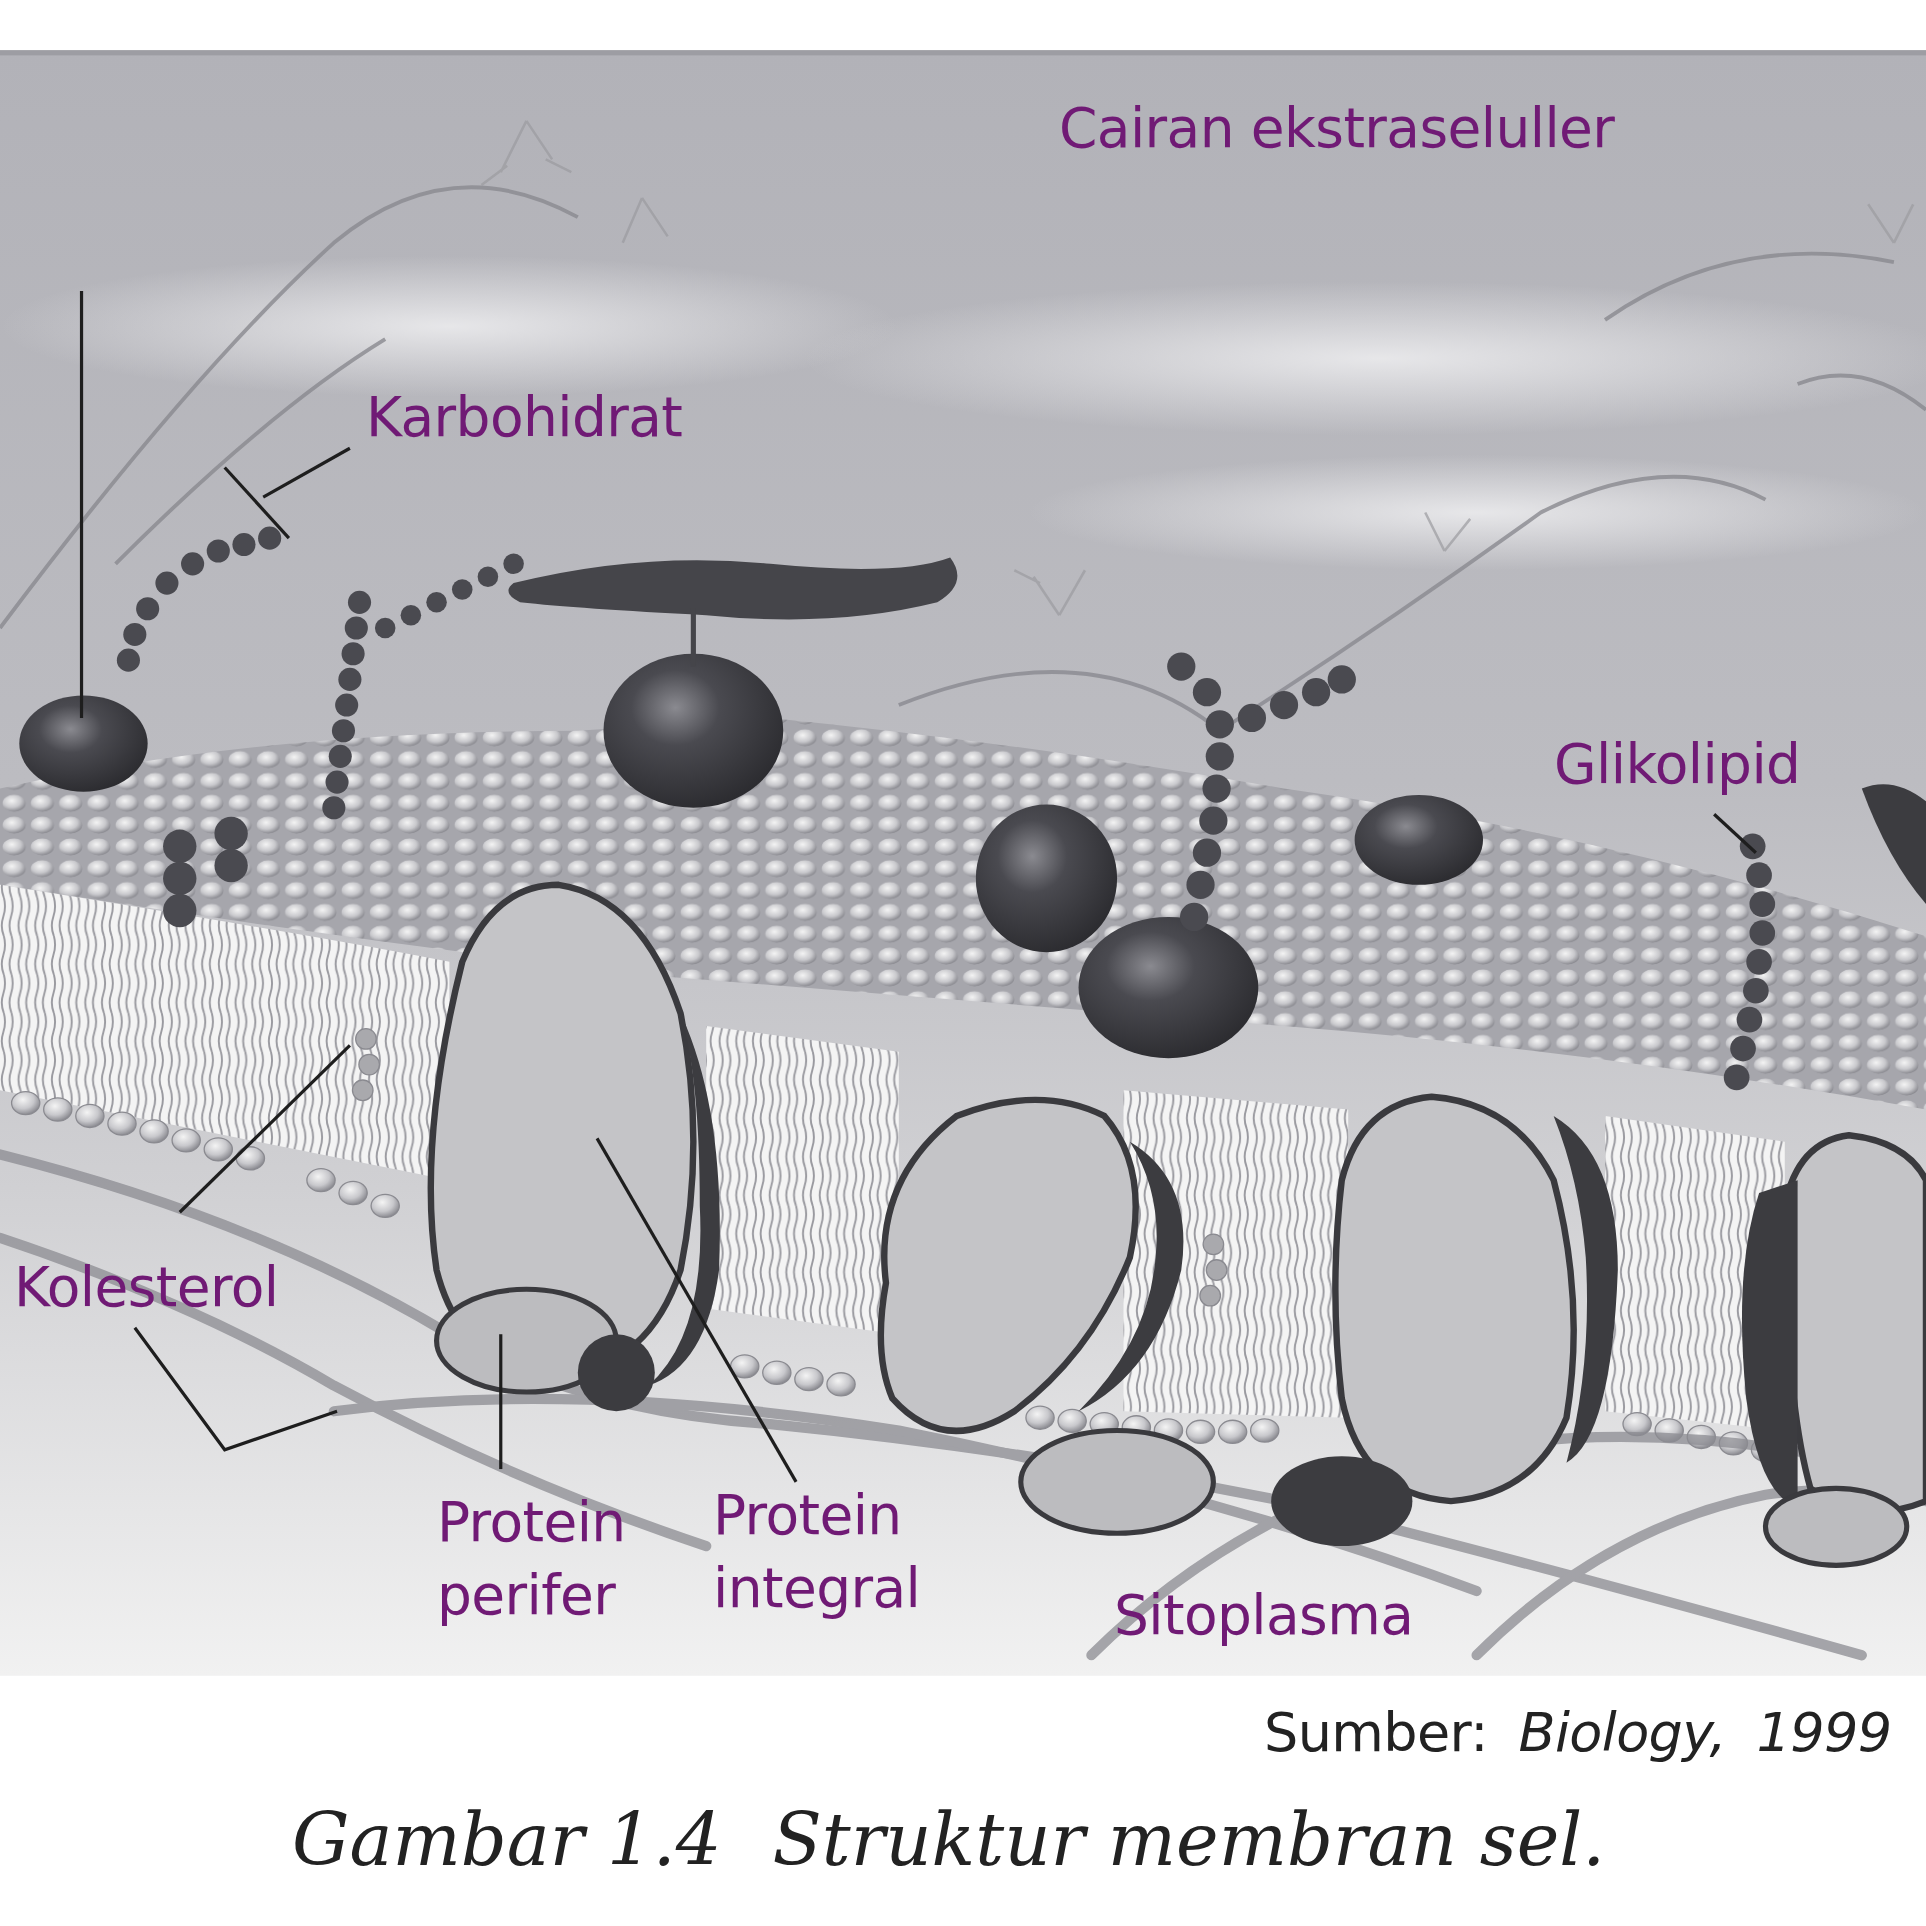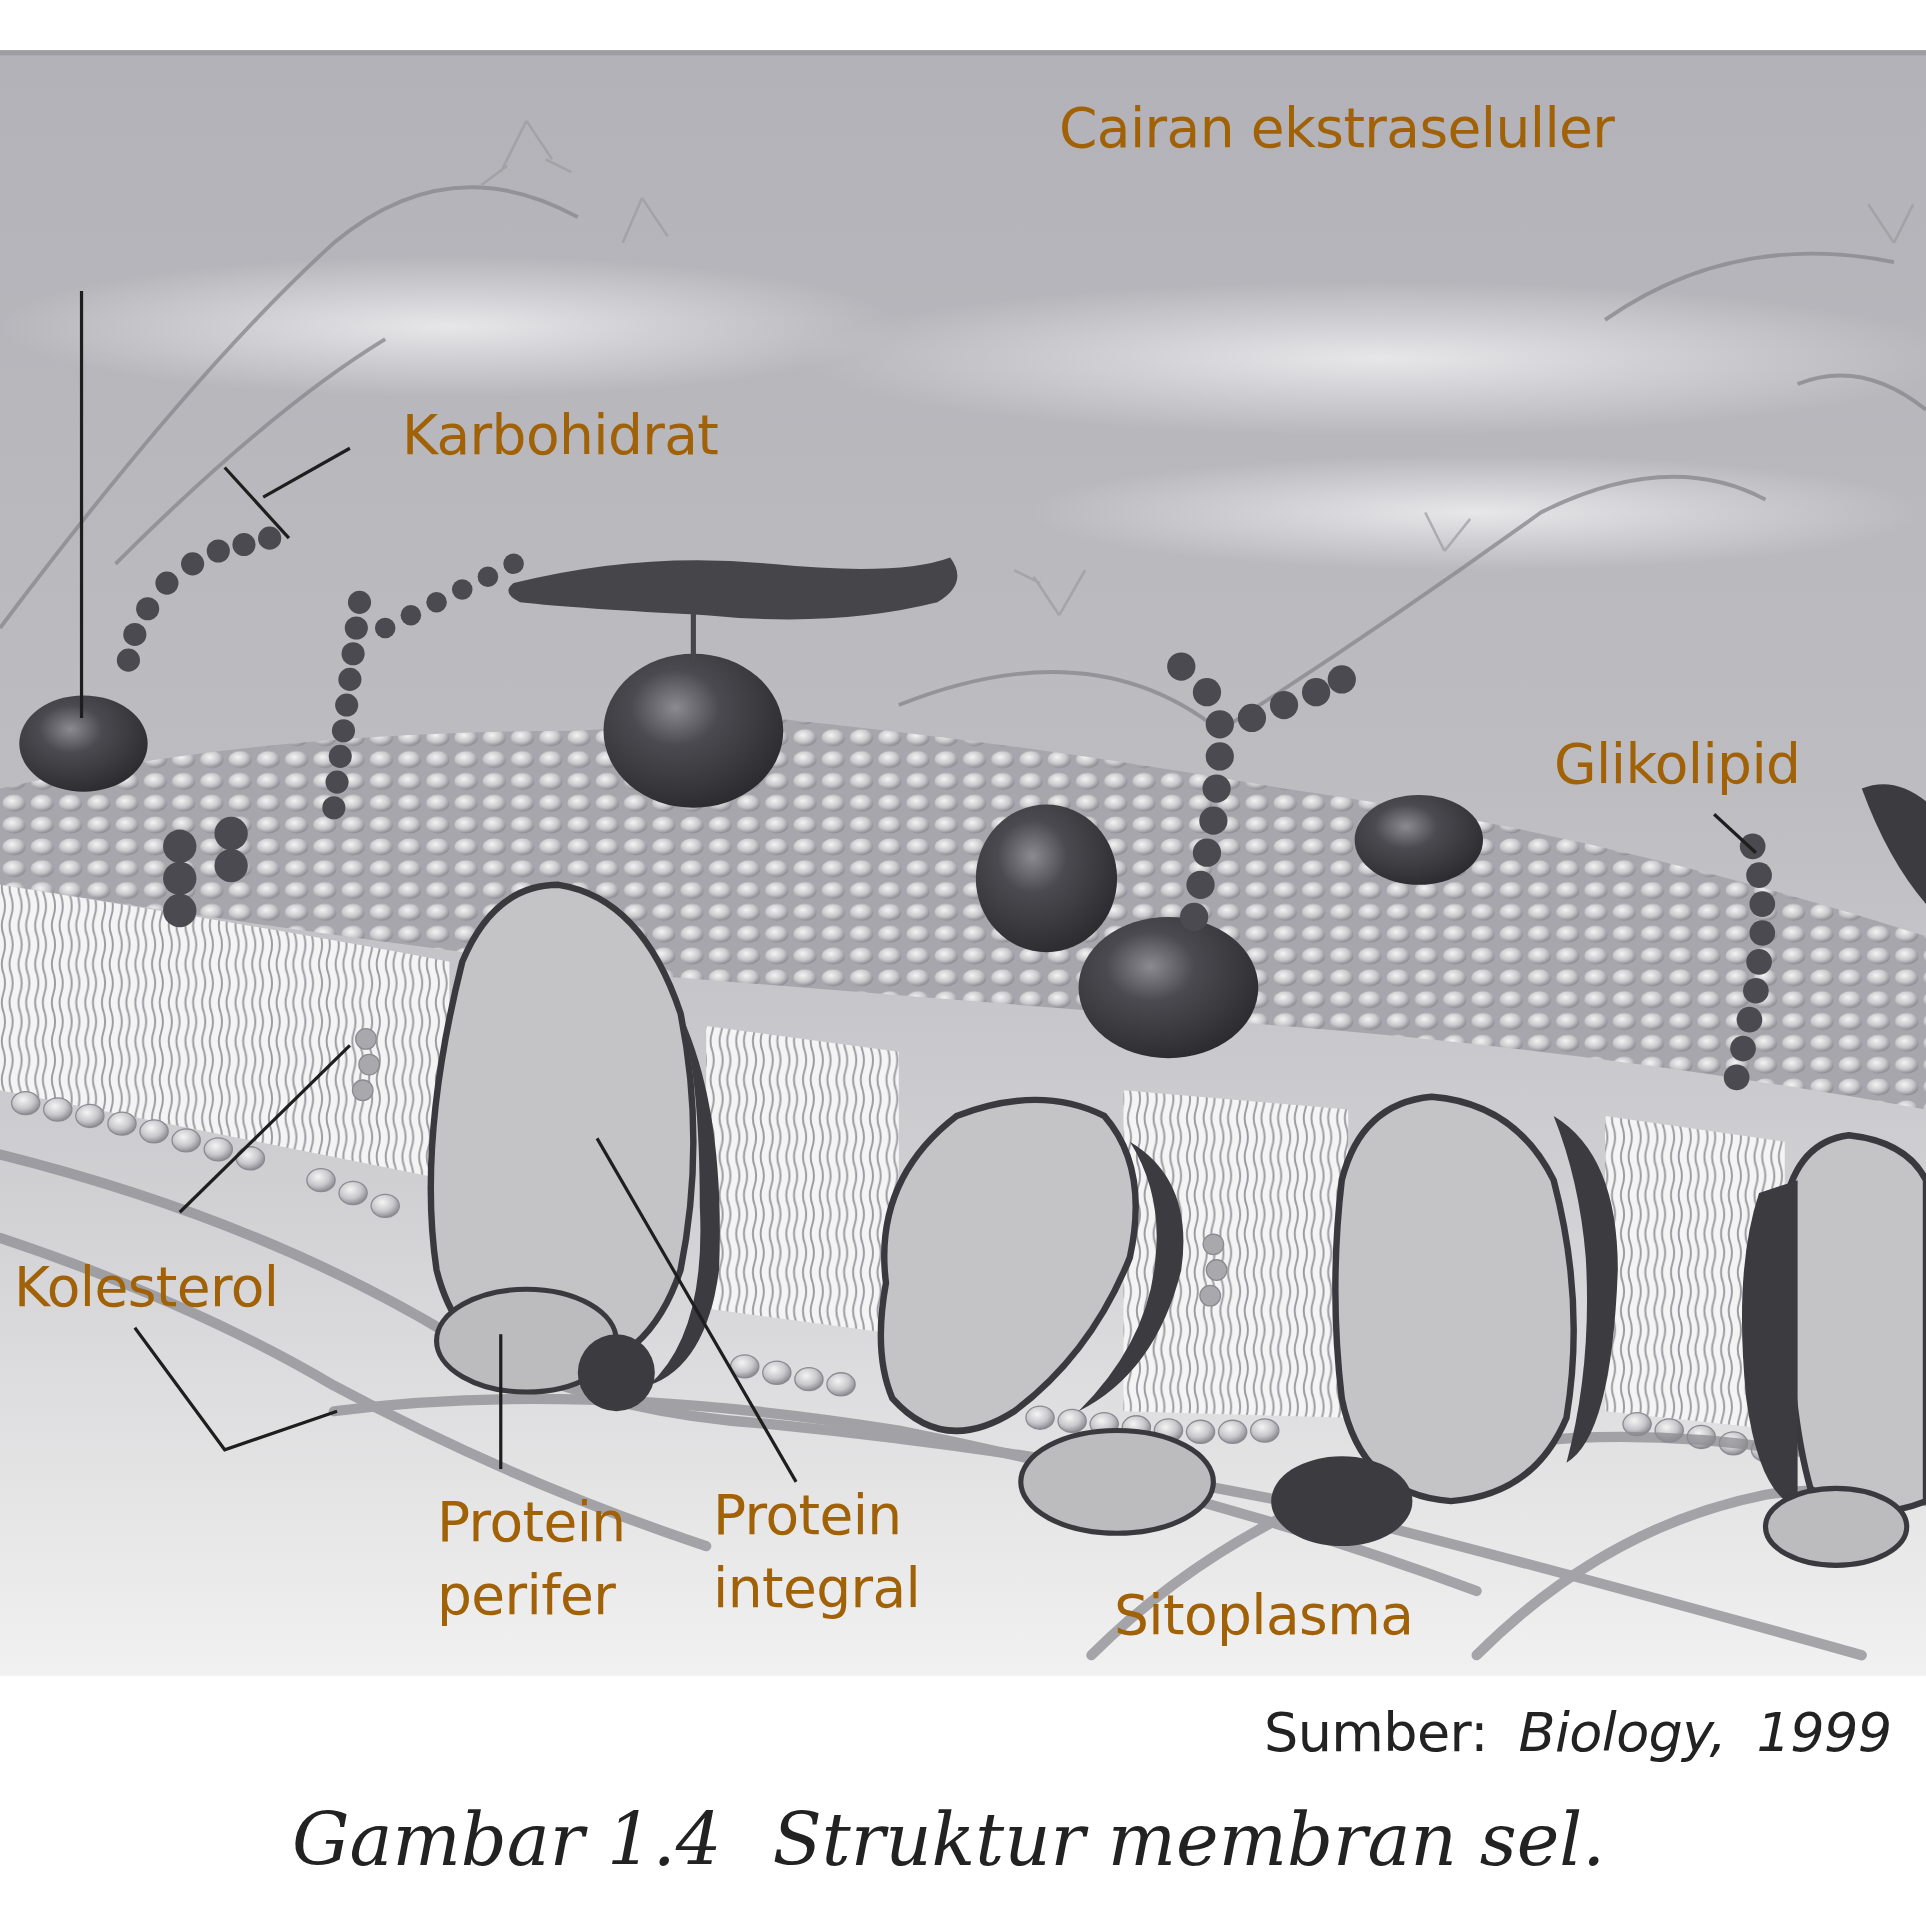--- a/index.html
+++ b/index.html
@@ -1,19 +1,19 @@
 <!DOCTYPE html>
 <html style="font-size:10.3px"><head>
 <meta charset="utf-8">
 <style>
   html, body { margin:0; padding:0; background:#ffffff; }
   body { width:1926px; height:1926px; position:relative; overflow:hidden; font-family:"DejaVu Sans", sans-serif; }
   #figure { position:absolute; left:0; top:50px; width:1926px; height:1626px; overflow:hidden; }
   #figure svg { position:absolute; left:0; top:0; }
-  .lbl { position:absolute; color:#a16207; font-family:"DejaVu Sans", sans-serif; font-size:55px; line-height:1; white-space:nowrap; letter-spacing:-0.6px; }
+  .lbl { position:absolute; color:#701a75; font-family:"DejaVu Sans", sans-serif; font-size:55px; line-height:1; white-space:nowrap; letter-spacing:-0.6px; }
   .lbl2 { line-height:1.0; }
   .source { position:absolute; left:1264px; top:1701px; font-size:54px; color:#222; white-space:nowrap; font-family:"DejaVu Sans", sans-serif; letter-spacing:-0.6px;}
   .source .ital { font-style:italic; }
   .caption { position:absolute; left:292px; top:1798px; font-family:"DejaVu Serif", serif; font-style:italic; font-size:72px; color:#222; white-space:nowrap; }
   .caption .sp { display:inline-block; width:51px; }
 </style>
 </head>
 <body>
 
 <div id="figure">
@@ -216,21 +216,21 @@
       <line x1="350" y1="650" x2="450" y2="760"></line>
       <line x1="2670" y1="1190" x2="2735" y2="1250"></line>
       <line x1="545" y1="1550" x2="280" y2="1810"></line>
       <polyline points="210,1990 350,2180 525,2120"></polyline>
       <line x1="780" y1="2000" x2="780" y2="2210"></line>
       <line x1="930" y1="1695" x2="1240" y2="2230"></line>
     </g>
   </svg>
 
   <div class="lbl" style="left:1059px; top:51px;">Cairan  ekstraseluller</div>
-  <div class="lbl" style="left:366px; top:358px;margin-left:36px;">Karbohidrat</div>
+  <div class="lbl" style="left:366px; top:340px;">Karbohidrat</div>
   <div class="lbl" style="left:1554px; top:687px;">Glikolipid</div>
   <div class="lbl" style="left:14px; top:1210px;">Kolesterol</div>
   <div class="lbl lbl2" style="left:437px; top:1445px;">
     <div>Protein</div>
     <div style="margin-top:18px;">perifer</div>
   </div>
   <div class="lbl lbl2" style="left:713px; top:1438px;">
     <div>Protein</div>
     <div style="margin-top:18px;">integral</div>
   </div>

